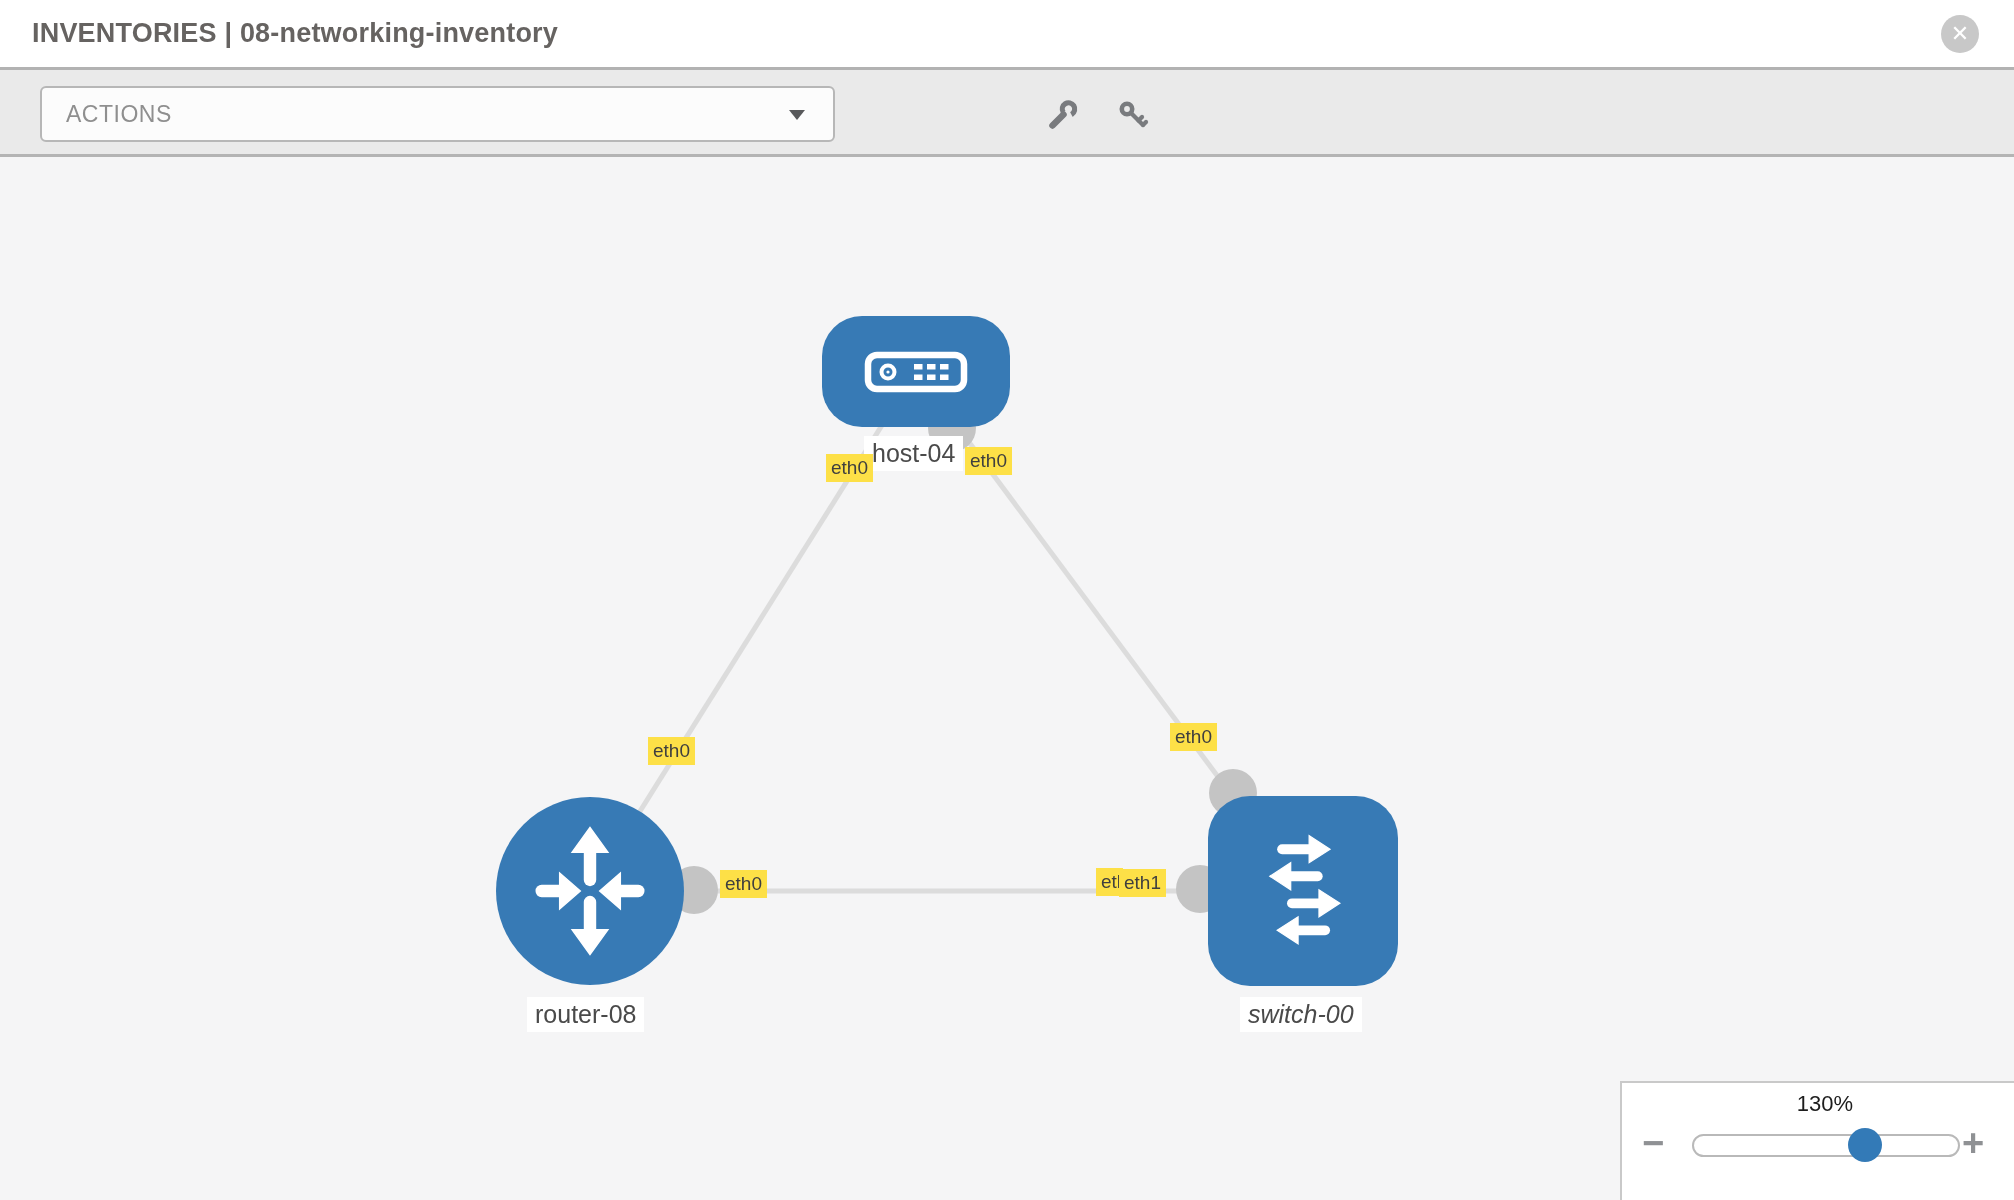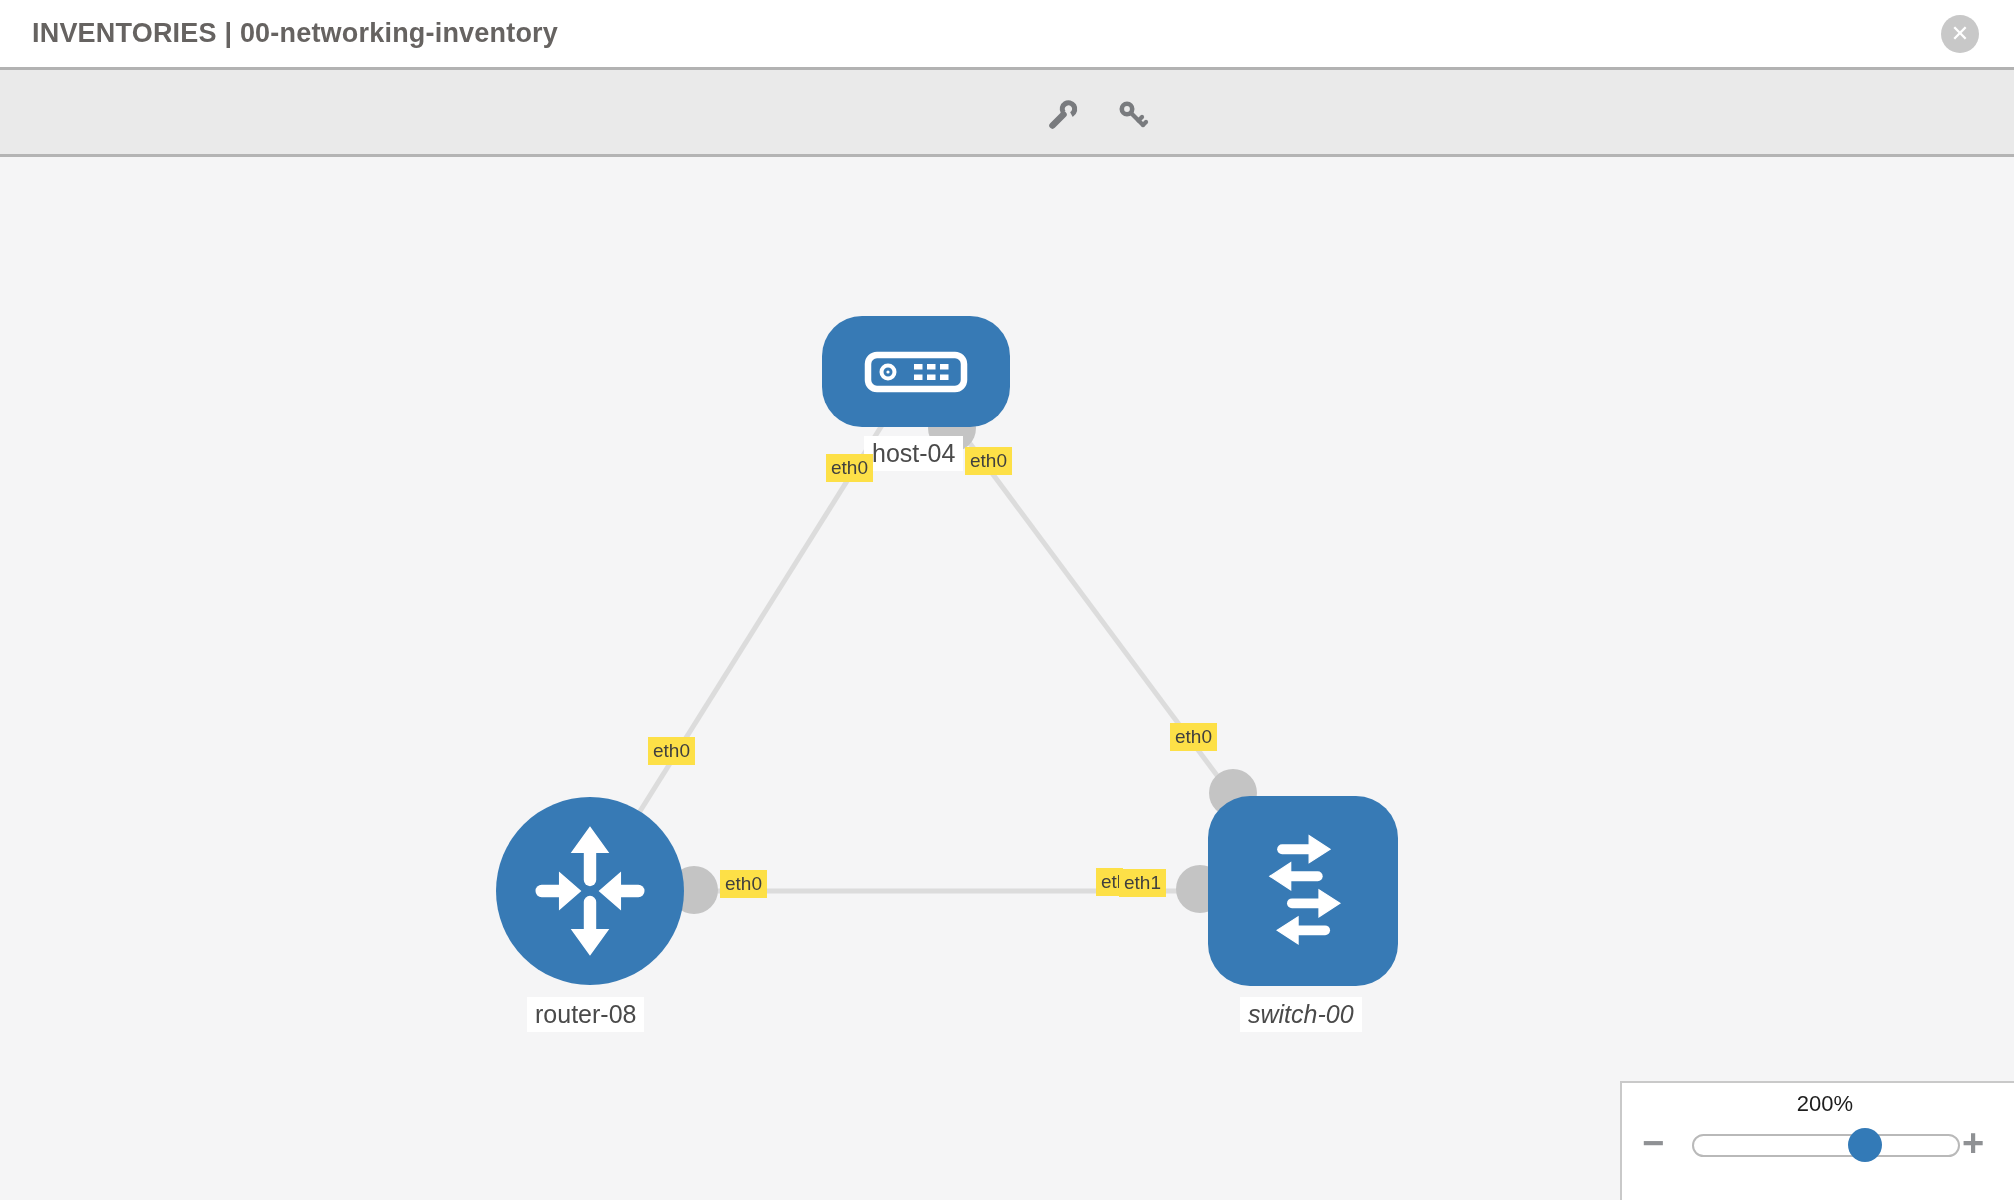--- a/index.html
+++ b/index.html
@@ -54,25 +54,29 @@
   .zoom-plus  { left:340px; }
   .zoom-track { position:absolute; left:70px; top:51px; width:268px; height:23px; background:#ffffff; border:2px solid #b9b9b9; border-radius:12px; cursor:pointer; }
   .zoom-knob  { position:absolute; left:226px; top:45px; width:34px; height:34px; border-radius:50%; background:#337ab7; cursor:grab; }
 </style>
 </head>
 <body>
 
 <div class="app">
 
   <div class="header">
-    <div class="page-title">INVENTORIES | 00-networking-inventory</div>
+    <div class="page-title">INVENTORIES | 08-networking-inventory</div>
     <div class="close-btn">✕</div>
   </div>
 
   <div class="toolbar">
+    <div class="select select-actions">
+      <span class="select-label">ACTIONS</span>
+      <span class="caret"></span>
+    </div>
 
     <div class="tool-icon wrench">
       <svg width="34" height="34" viewBox="0 0 34 34">
         <circle cx="22.5" cy="11" r="6.2" fill="none" stroke="#797b7e" stroke-width="5.2" stroke-dasharray="29 10" transform="rotate(148 22.5 11)"></circle>
         <line x1="6.5" y1="27.5" x2="17.5" y2="16.5" stroke="#797b7e" stroke-width="6.5" stroke-linecap="round"></line>
       </svg>
     </div>
     <div class="tool-icon key">
       <svg width="34" height="34" viewBox="0 0 34 34">
         <circle cx="11" cy="11" r="5.2" fill="none" stroke="#797b7e" stroke-width="4.6"></circle>
@@ -147,21 +151,21 @@
 
     <div class="if-label if-l0-host">eth0</div>
     <div class="if-label if-l0-router">eth0</div>
     <div class="if-label if-l1-host">eth0</div>
     <div class="if-label if-l1-switch">eth0</div>
     <div class="if-label if-l2-router">eth0</div>
     <div class="if-label if-l2-switch-overlap">eth1</div>
     <div class="if-label if-l2-switch">eth1</div>
 
     <div class="zoom-panel">
-      <div class="zoom-percent">200%</div>
+      <div class="zoom-percent">130%</div>
       <div class="zoom-minus">−</div>
       <div class="zoom-track"></div>
       <div class="zoom-knob"></div>
       <div class="zoom-plus">+</div>
     </div>
 
   </div>
 </div>
 
 </body></html>

